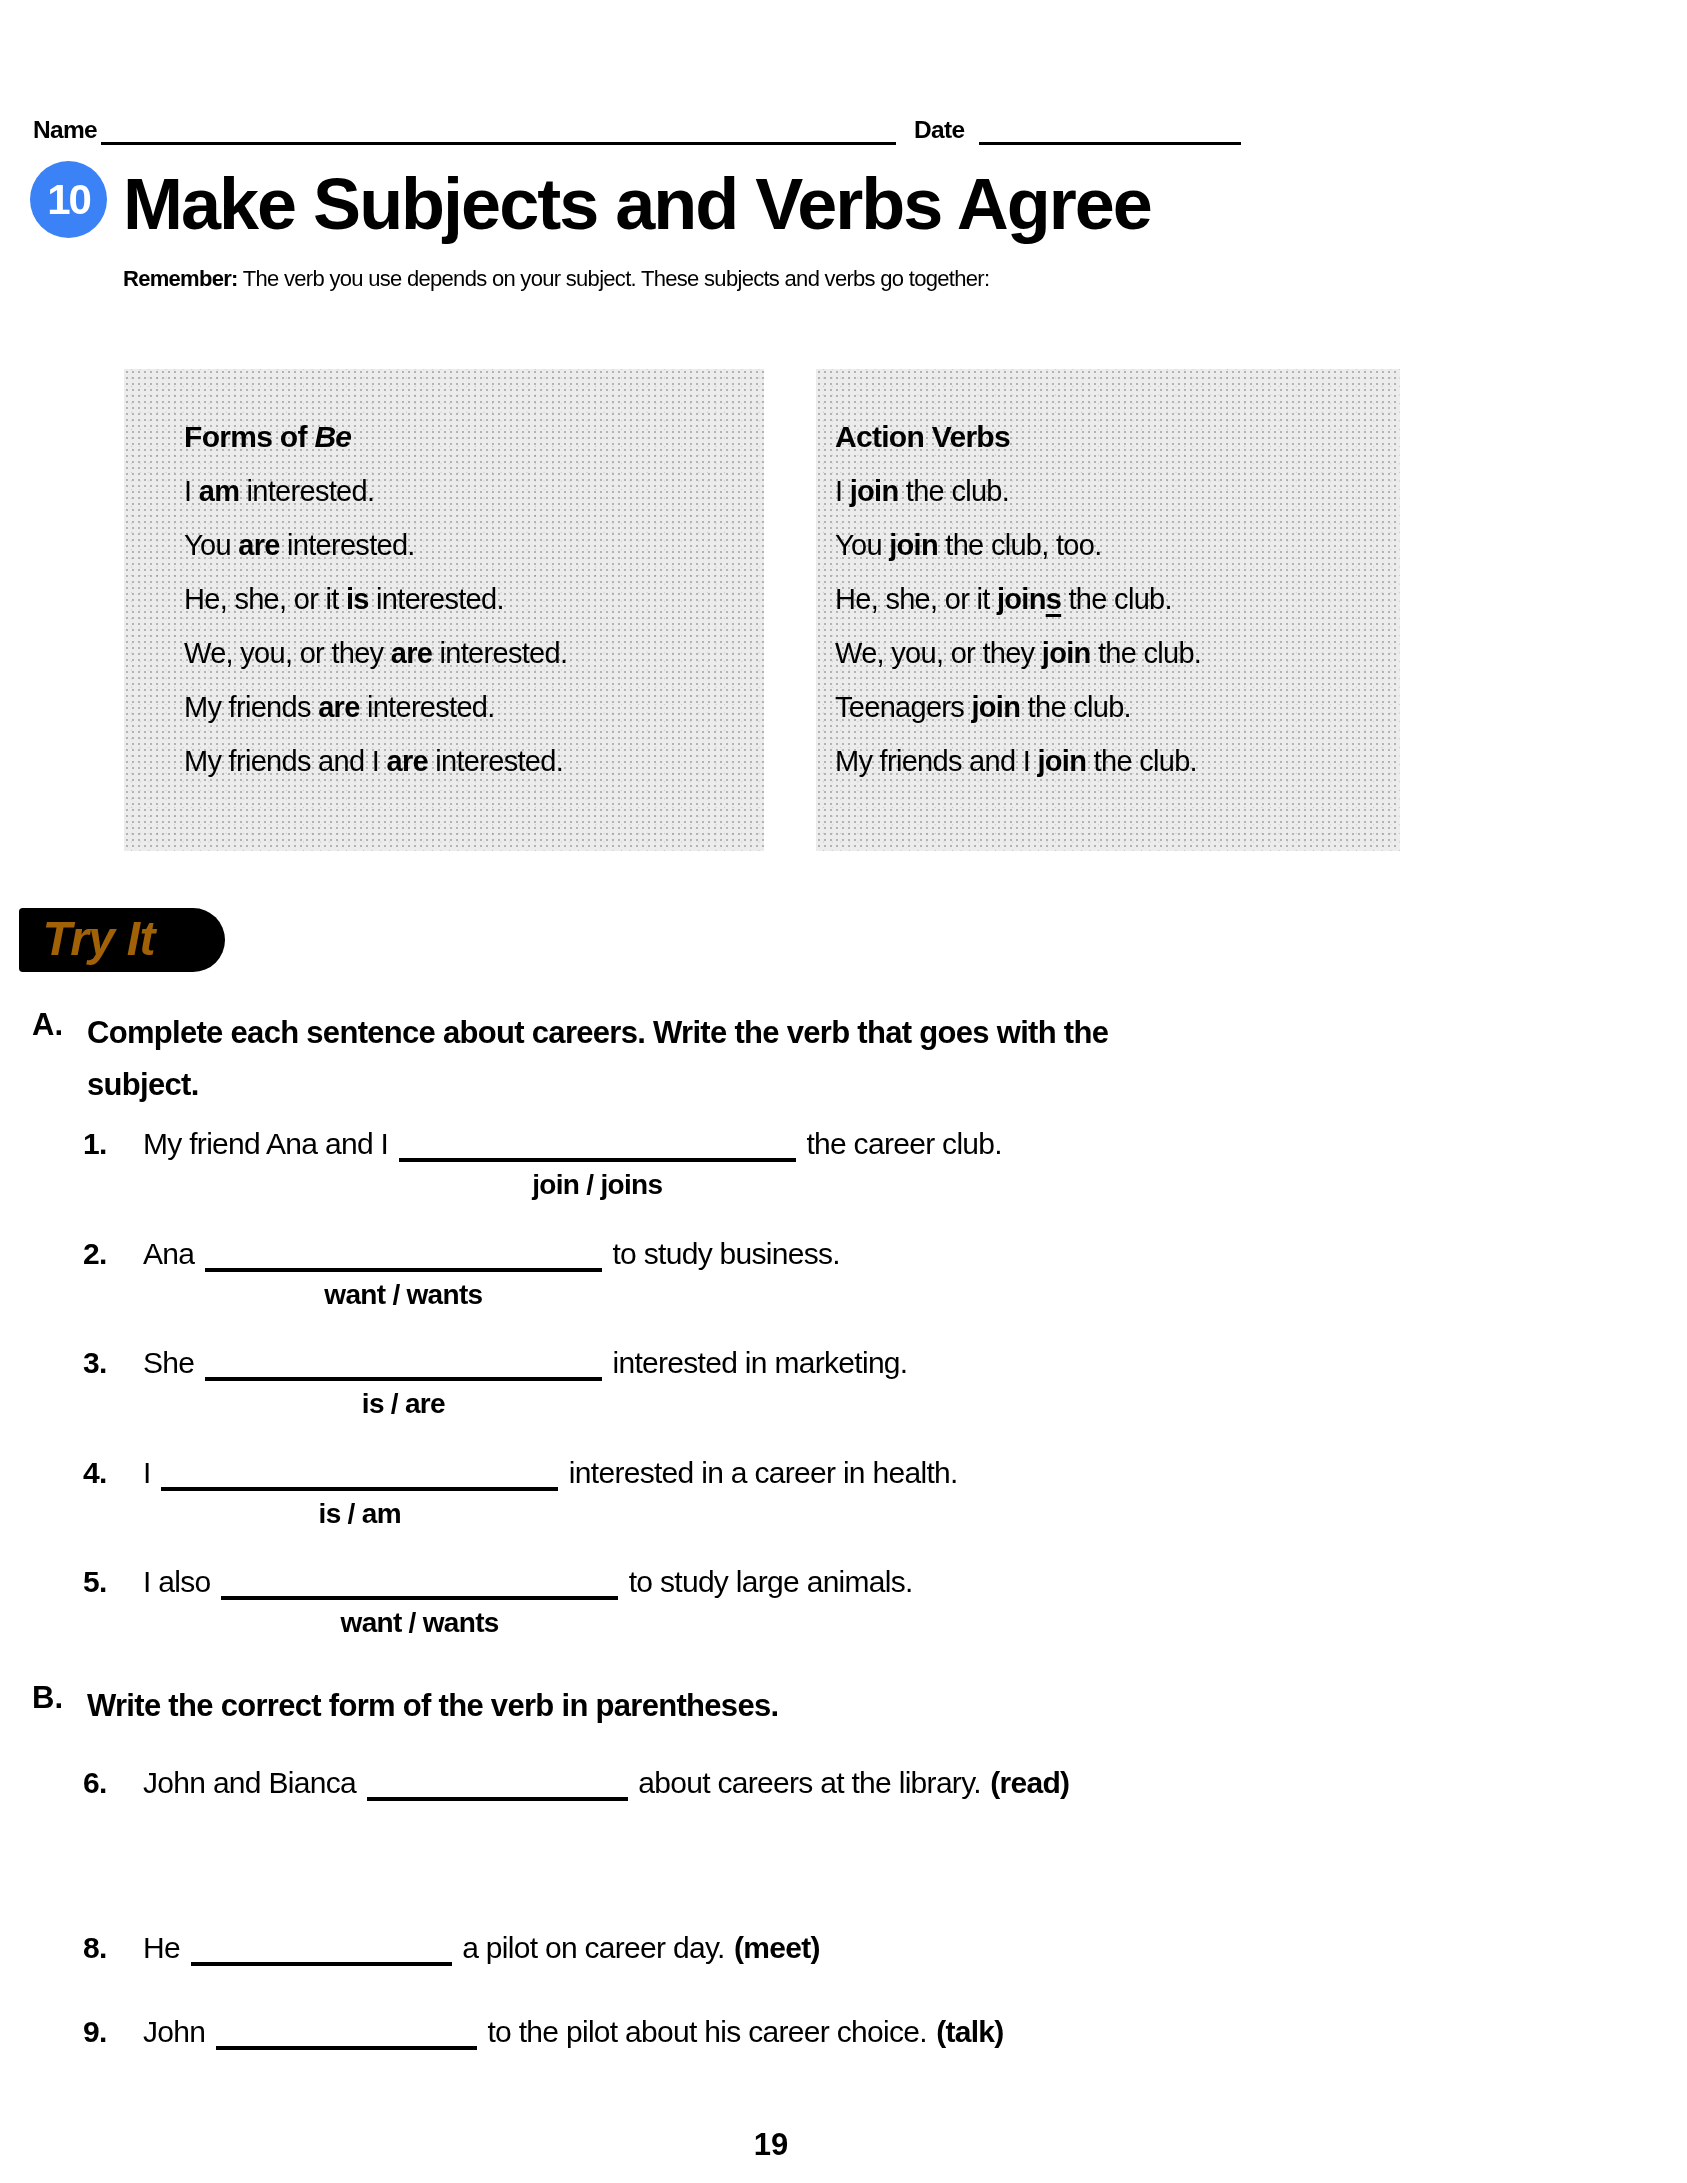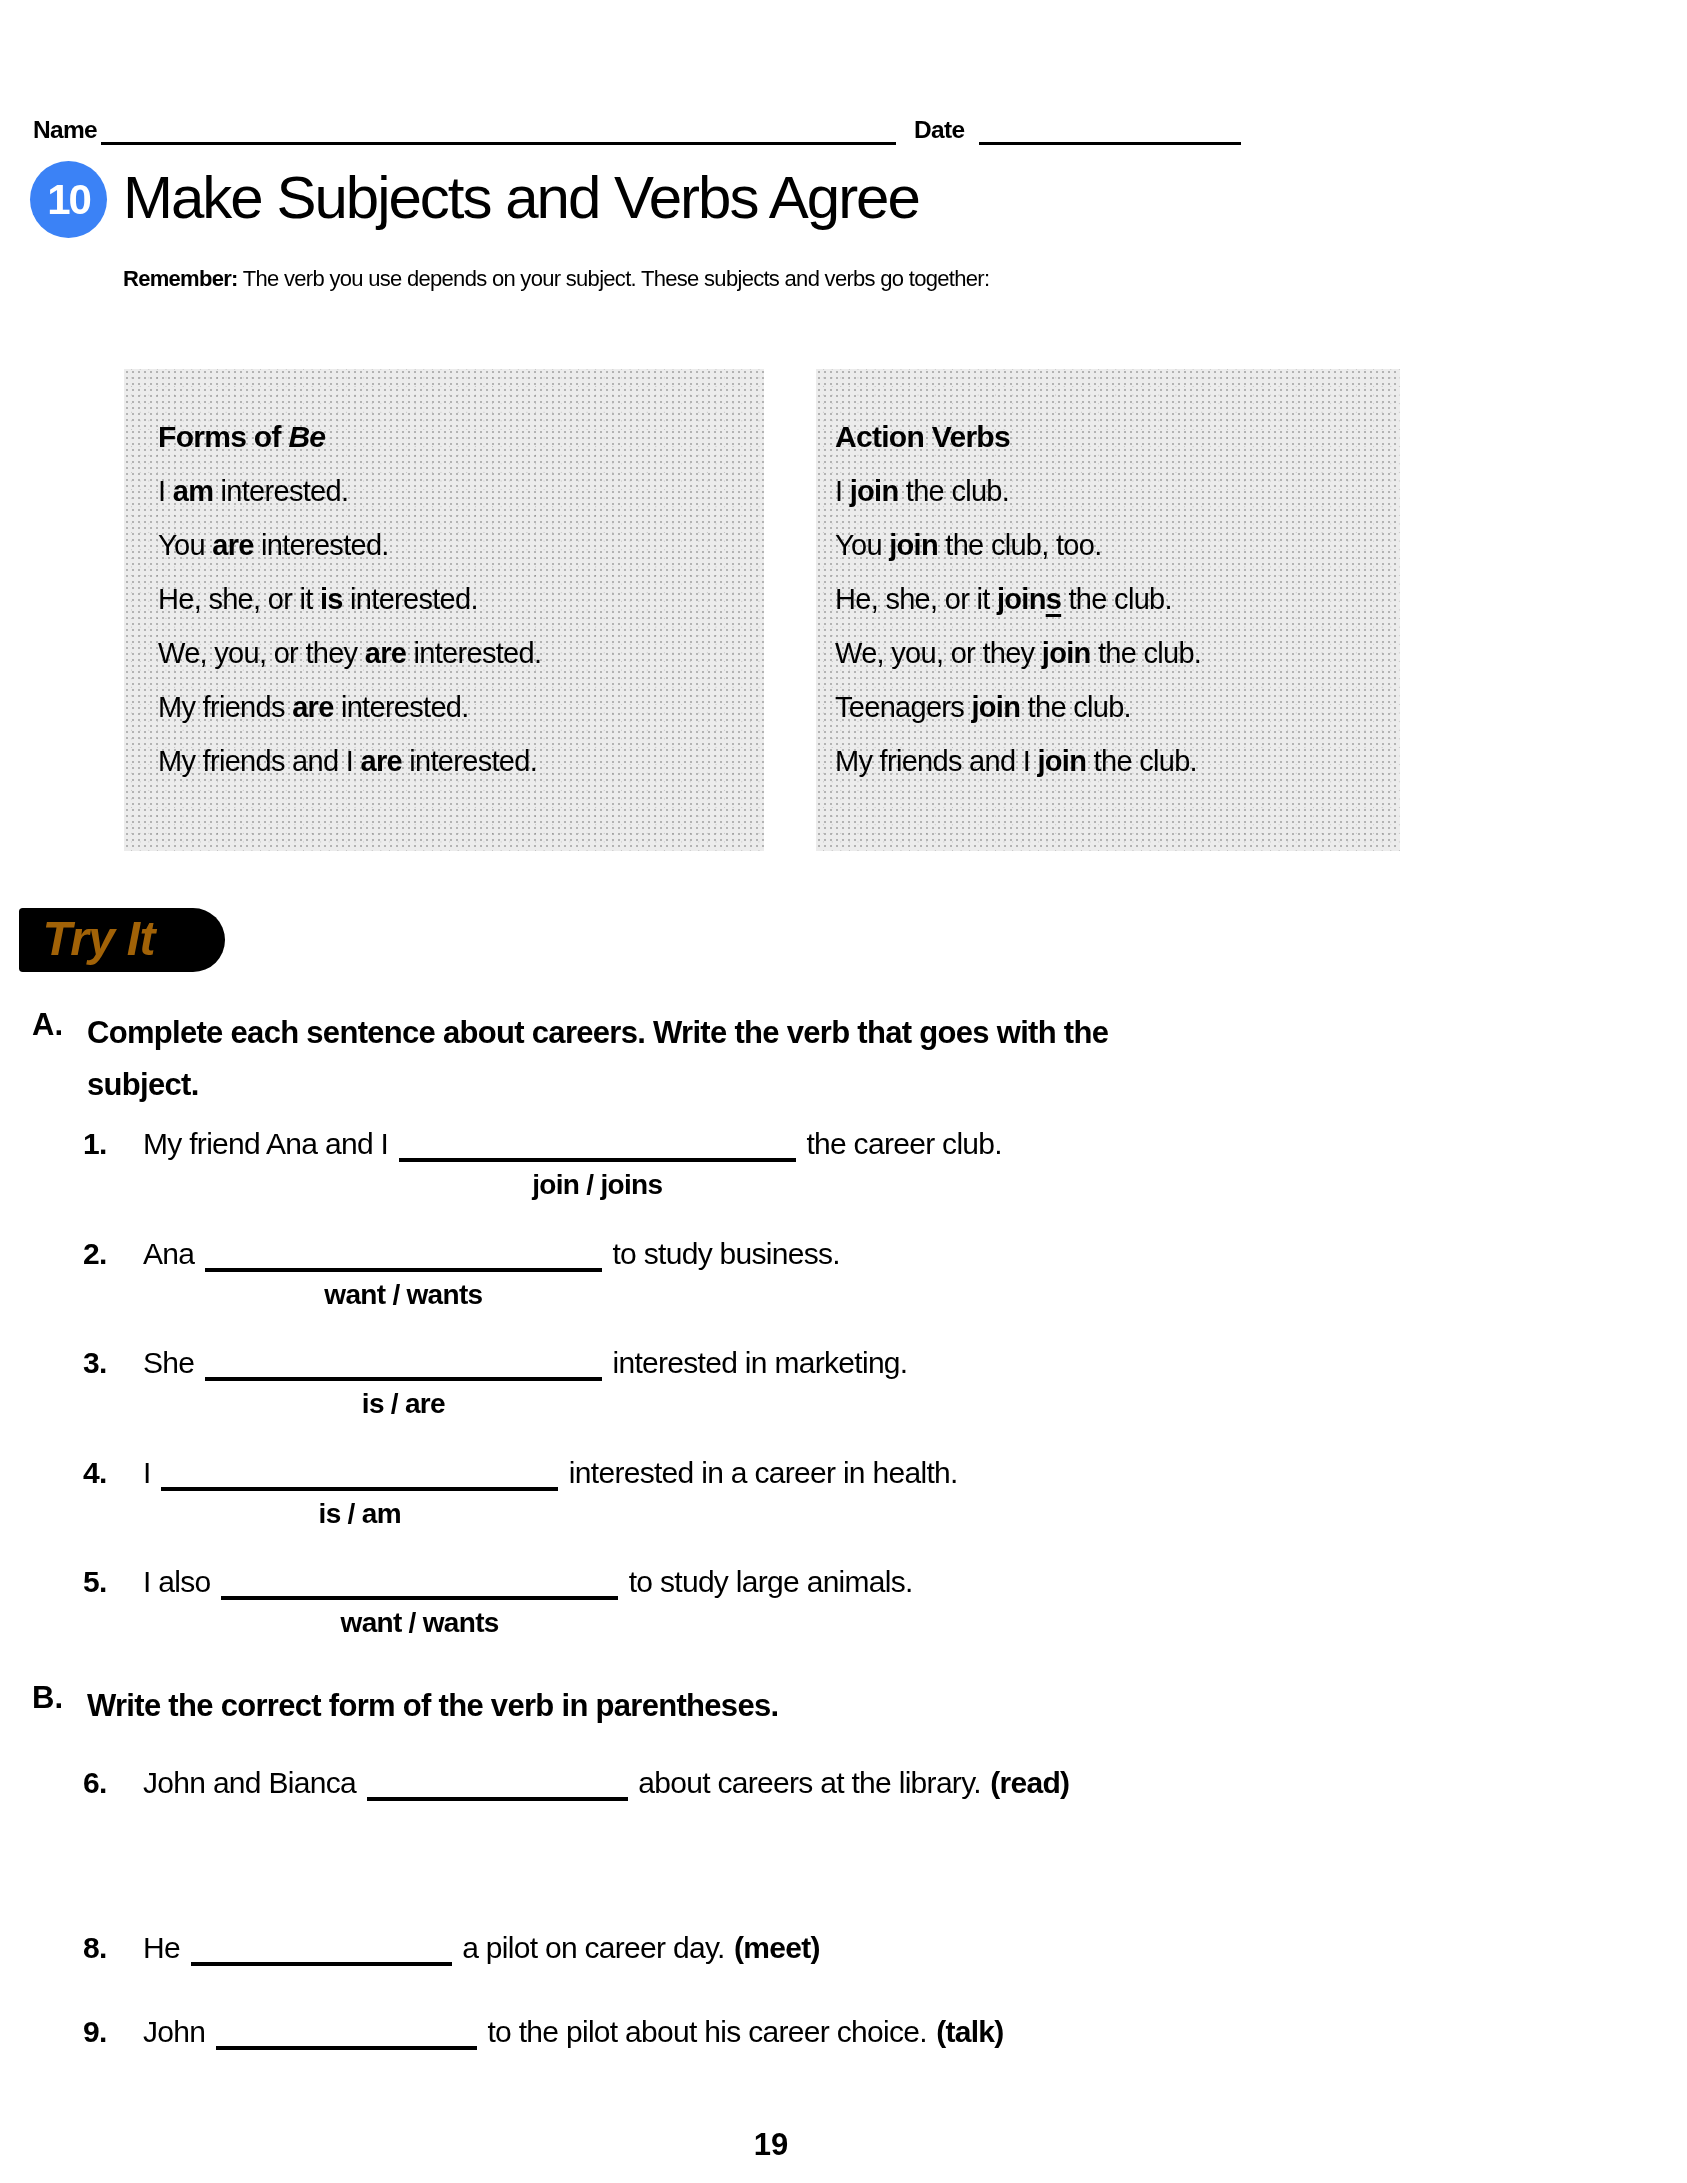--- a/index.html
+++ b/index.html
@@ -26,21 +26,21 @@
   .lesson-circle {
     position:absolute; left:30px; top:161px;
     width:77px; height:77px; border-radius:50%;
     background:#3b82f6; color:#fff;
     font-size:42px; font-weight:bold;
     display:flex; align-items:center; justify-content:center;
     letter-spacing:-2px;
   }
   .lesson-title {
     position:absolute; left:123px; top:163px;
-    font-size:60px; font-weight:normal; letter-spacing:-2px;
+    font-size:72px; font-weight:bold; letter-spacing:-2px;
     white-space:nowrap;
   }
 
   
   .remember {
     position:absolute; left:123px; top:254px;
     width:1125px;
     font-size:22px; line-height:50px; letter-spacing:-0.7px;
   }
   .remember b { letter-spacing:-0.7px; }
@@ -50,21 +50,21 @@
     position:absolute; top:369px; height:482px;
     background-color:#ececec;
     background-image:
       radial-gradient(rgba(0,0,0,0.25) 0.7px, transparent 0.9px),
       radial-gradient(rgba(0,0,0,0.18) 0.7px, transparent 0.9px);
     background-size:6px 6px, 8.6px 8.6px;
     background-position:0 0, 3.3px 4.6px;
     font-size:29px; line-height:54px; letter-spacing:-0.7px;
     padding-top:41px;
   }
-  #ref-left  { left:124px;  width:640px; padding-left:34px; }
+  #ref-left  { left:124px;  width:640px; padding-left:60px; }
   #ref-right { left:816px; width:584px; padding-left:19px; }
   .ref-heading { font-weight:bold; font-size:30px; }
   .ref-heading .it { font-style:italic; }
   .ref-line b.u {
     text-decoration:underline;
     text-decoration-thickness:2.6px;
     text-underline-offset:5.3px;
   }
 
   

